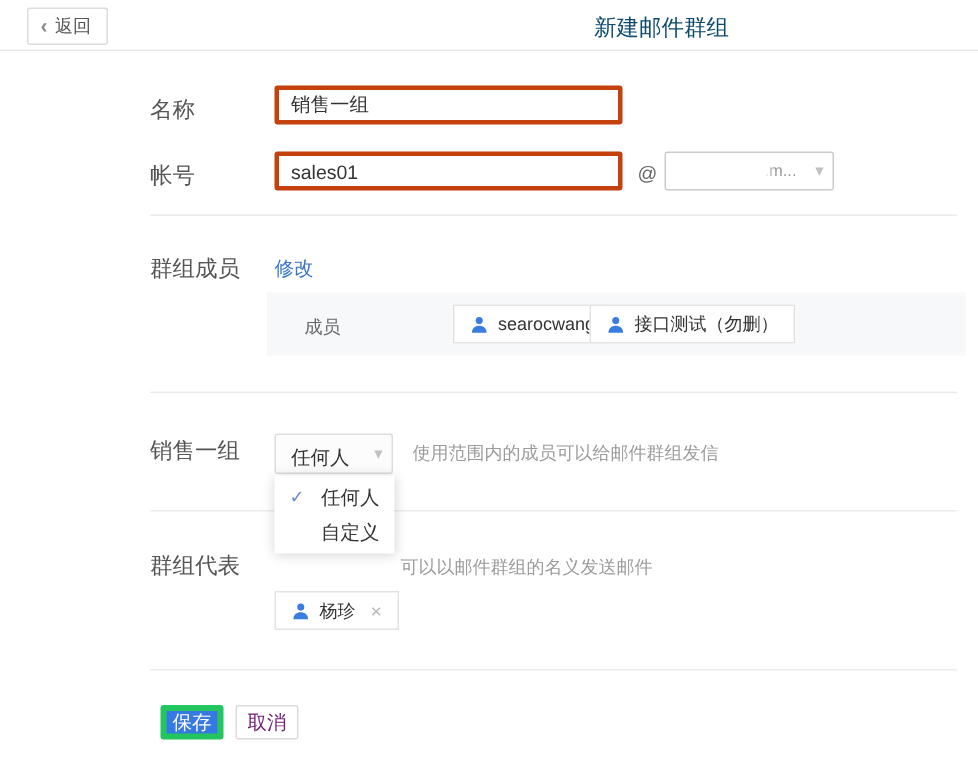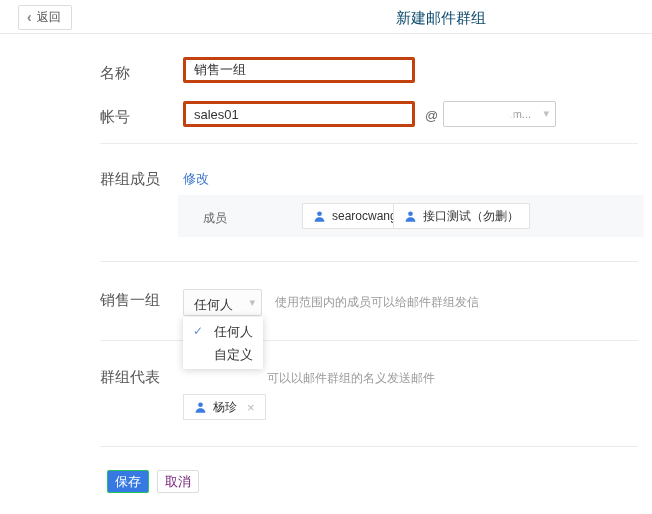--- a/index.html
+++ b/index.html
@@ -43,21 +43,21 @@
   .scope-value { position:absolute; left:10px; top:6px; font-size:13px; color:#333; }
   .hint { position:absolute; font-size:12px; color:#9b9b9b; white-space:nowrap; }
 
   .dropdown { position:absolute; left:183px; top:317px; width:80px; background:#fff; z-index:5;
     box-shadow:0 1px 8px rgba(0,0,0,0.18); padding:3px 0; }
   .dd-item { position:relative; height:23px; line-height:23px; font-size:13px; color:#333; padding-left:31px; cursor:pointer; }
   .dd-check { position:absolute; left:10px; top:0; color:#6b8cc8; font-size:12px; }
 
   .btn { position:absolute; height:23px; width:42px; font-size:13px; border-radius:2px; cursor:pointer;
     display:flex; align-items:center; justify-content:center; font-family:inherit; }
-  .btn-primary { background:#3779e3; color:#fff; border:1px solid #22c55e; }
+  .btn-primary { background:#3779e3; color:#fff; border:4px solid #22c55e; }
   .btn-plain { background:#fff; color:#701a75; border:1px solid #dcdcdc; }
 </style>
 </head>
 <body>
 
 <div class="page">
 
   <div class="topbar">
     <div class="back-btn">
       <span class="back-chevron">‹</span>

